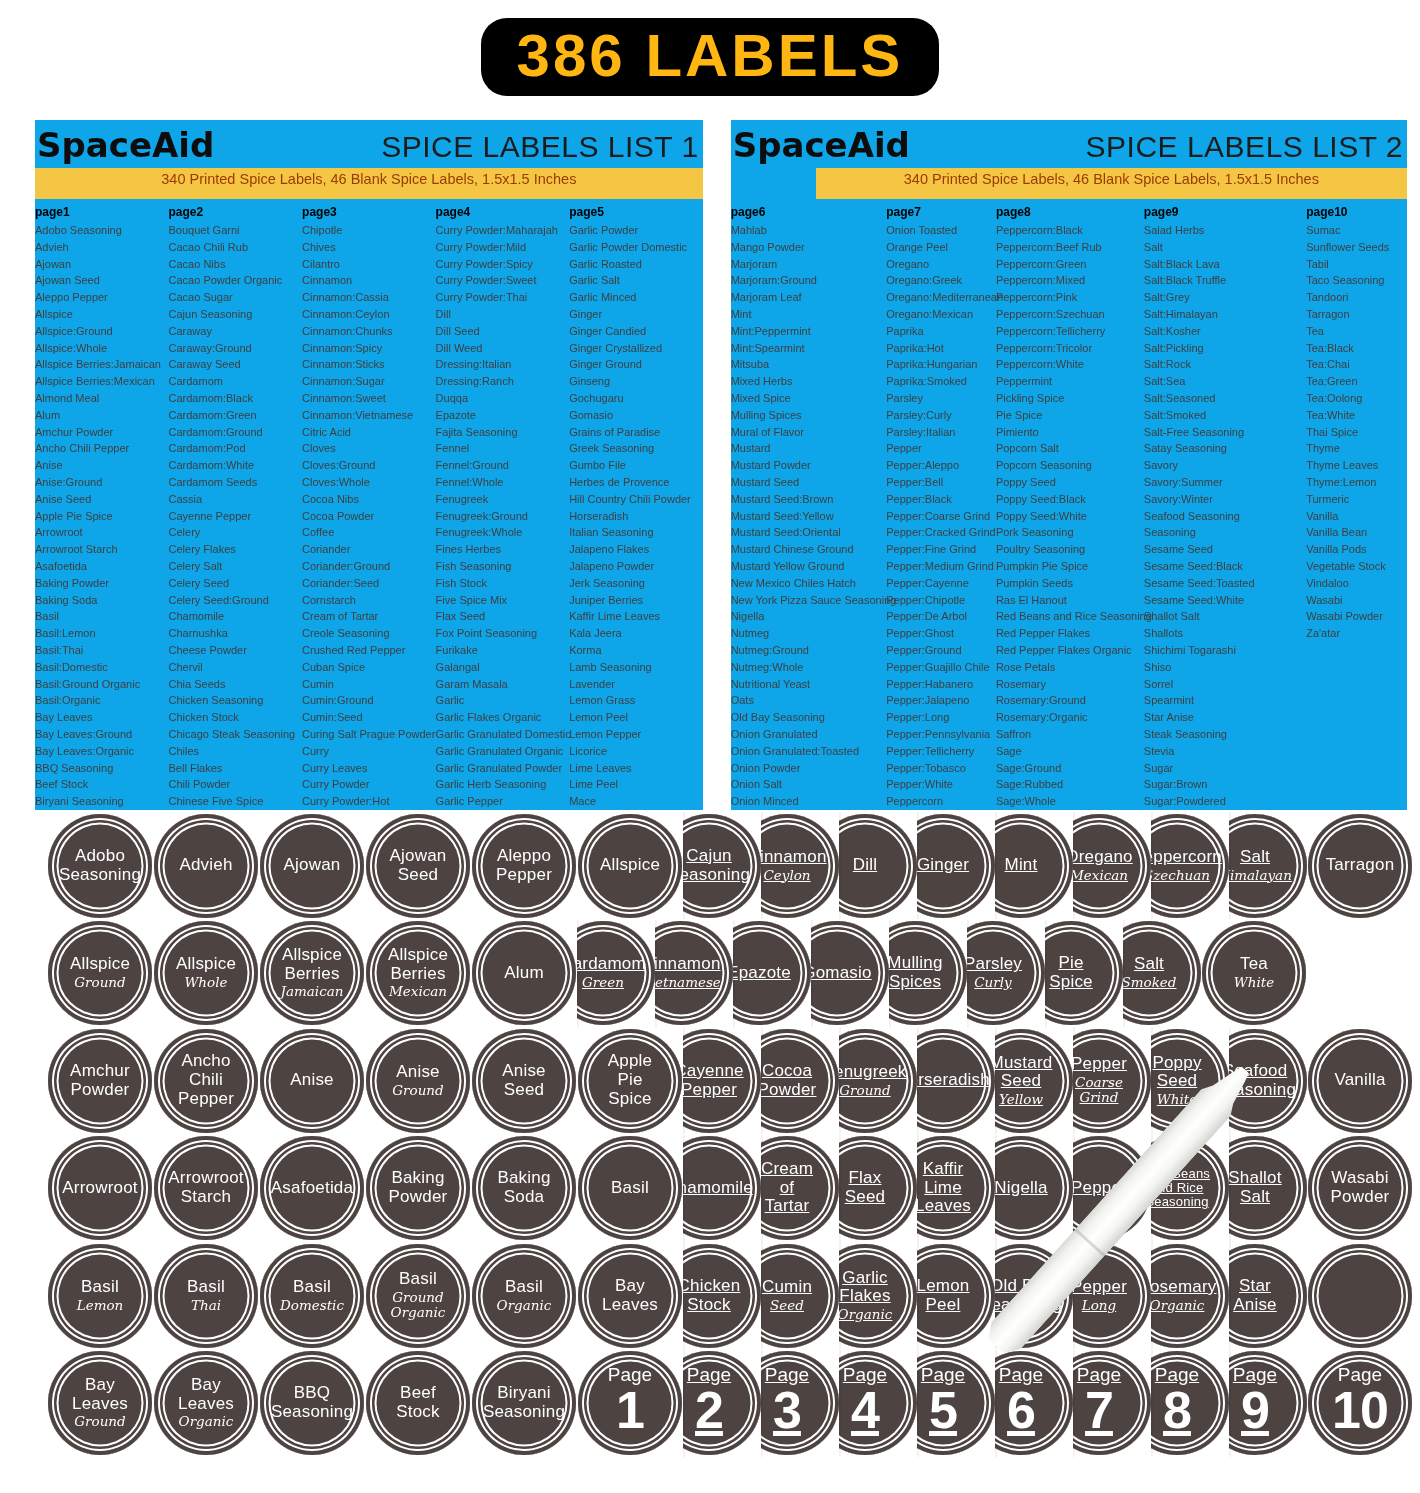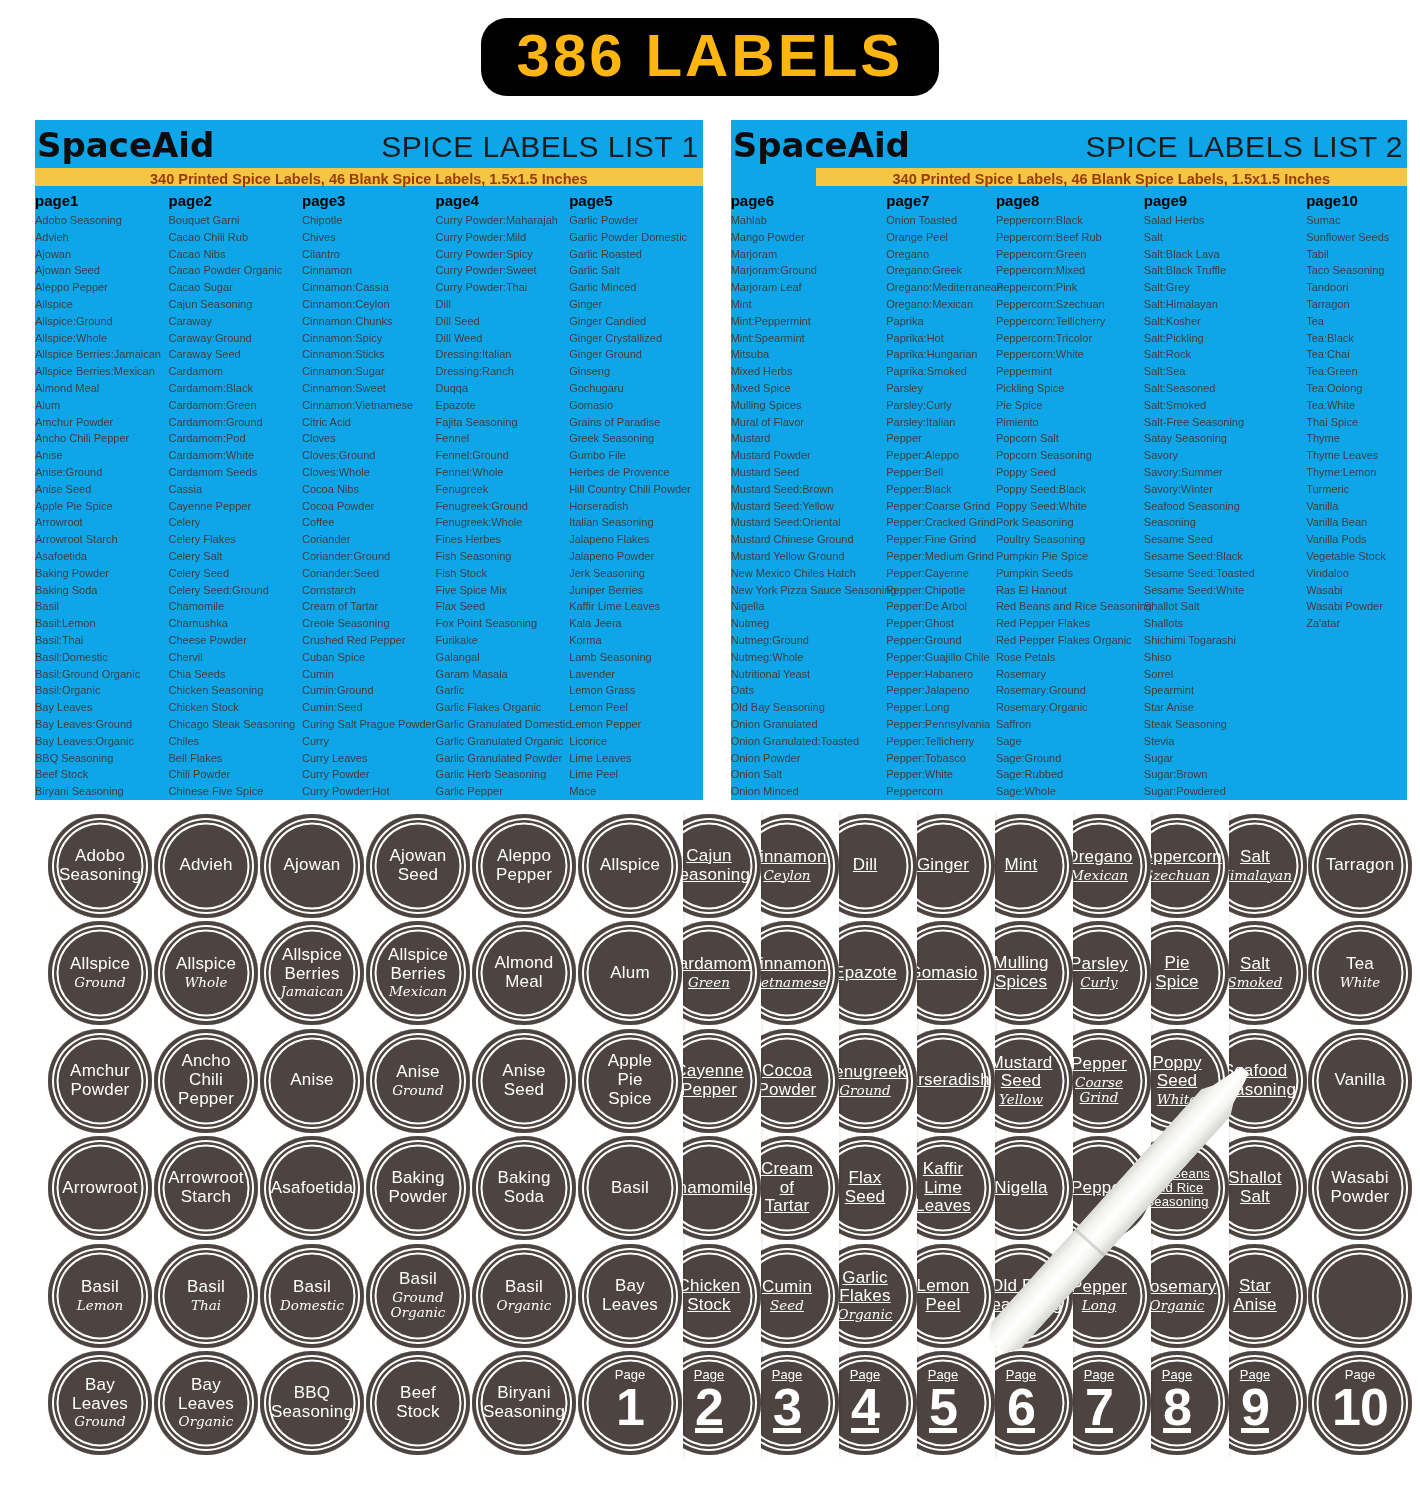--- a/index.html
+++ b/index.html
@@ -16,31 +16,31 @@
     padding:8px 36px 10px;border-radius:26px;line-height:1;
   }
   
   .panels{position:absolute;top:120px;left:35px;width:1372px;display:flex;gap:28px;}
   .panel{flex:1;background:#0ea5e9;}
   .panel-head{display:flex;justify-content:space-between;align-items:flex-end;padding:0 4px 6px 2px;height:42px;}
   .brand{font-family:"DejaVu Sans",sans-serif;font-weight:800;font-size:34px;color:#0d0d0d;letter-spacing:0px;line-height:1;}
   .panel-title{font-size:30px;color:#1c1c1c;letter-spacing:0.5px;line-height:1;margin-left:25px;}
   .banner{
     background:var(--c-banner);color:var(--c-banner-text);
-    height:18px;line-height:22px;text-align:center;font-size:14.5px;font-weight:bold;
+    height:31px;line-height:22px;text-align:center;font-size:14.5px;font-weight:normal;
   }
   .panel[data-idx="1"] .banner{margin-left:85px;}
   .cols{display:flex;padding-top:6px;}
   .col{flex:1;min-width:0;}
   .panel[data-idx="1"] .col:nth-child(1){flex:1.42;}
   .panel[data-idx="1"] .col:nth-child(2){flex:1.0;}
   .panel[data-idx="1"] .col:nth-child(3){flex:1.35;}
   .panel[data-idx="1"] .col:nth-child(4){flex:1.08;}
   .panel[data-idx="1"] .col:nth-child(5){flex:0.92;margin-left:44px;}
-  .col-head{font-size:15px;font-weight:bold;color:#000;margin-bottom:3px;}
+  .col-head{font-size:12px;font-weight:bold;color:#000;margin-bottom:3px;}
   .sp-item{font-size:11px;color:#3f3f3f;line-height:16.8px;white-space:nowrap;}
   
   .grid{position:absolute;top:812px;left:0;width:1420px;}
   .grow{display:flex;align-items:center;height:107px;padding-left:47px;margin-bottom:0.5px;}
   .cell{flex:none;display:flex;justify-content:center;align-items:center;height:107px;position:relative;}
   .cell.full{width:106px;}
   .cell.clip{width:78px;overflow:hidden;background:transparent;}
   .cell.clip .circle{margin-left:-26px;text-decoration:underline;}
   .cell.clip::before{content:"";position:absolute;left:0;top:0;bottom:0;width:2px;
     background:rgba(0,0,0,0.05);z-index:2;}
@@ -48,21 +48,21 @@
     flex:none;width:104px;height:104px;border-radius:50%;
     background:var(--c-circle);
     box-shadow:inset 0 0 0 4px var(--c-circle),inset 0 0 0 6px #fff,
                inset 0 0 0 8.5px var(--c-circle),inset 0 0 0 10.5px #fff;
     display:flex;flex-direction:column;justify-content:center;align-items:center;
     color:#fff;text-align:center;
   }
   .main{font-size:17px;line-height:1.1;white-space:pre-line;letter-spacing:0.2px;}
   .cell.sm .main{font-size:13px;}
   .sub{font-family:"DejaVu Serif",serif;font-style:italic;font-size:13.5px;line-height:1.15;white-space:pre-line;margin-top:1px;}
-  .page-lab{font-size:13px;line-height:1;margin-top:-6px;}
+  .page-lab{font-size:19px;line-height:1;margin-top:-6px;}
   .page-num{font-size:52px;font-weight:bold;line-height:1.0;letter-spacing:-1px;}
   
   .pen{
     position:absolute;left:1101px;top:1022px;width:40px;height:372px;
     transform:rotate(42deg);z-index:6;
     background:linear-gradient(90deg,#d8d8d5 0%,#f2f2ef 20%,#ffffff 48%,#f4f4f1 72%,#d3d3d0 100%);
     clip-path:polygon(38% 0%,62% 0%,70% 3%,84% 9%,100% 12%,100% 96%,76% 100%,24% 100%,0% 96%,0% 12%,16% 9%,30% 3%);
     filter:drop-shadow(2px 3px 4px rgba(0,0,0,0.18));
   }
   .pen-seam{position:absolute;left:0;right:0;top:62%;height:3px;background:rgba(150,150,148,0.35);}
@@ -573,26 +573,20 @@
       </div>
       <div class="cell full">
         <div class="circle">
           <div class="main">Allspice
 Berries</div>
           <div class="sub">Mexican</div>
         </div>
       </div>
       <div class="cell full">
         <div class="circle">
-          <div class="main">Almond
-Meal</div>
-        </div>
-      </div>
-      <div class="cell full">
-        <div class="circle">
           <div class="main">Alum</div>
         </div>
       </div>
       <div class="cell clip">
         <div class="circle">
           <div class="main">Cardamom</div>
           <div class="sub">Green</div>
         </div>
       </div>
       <div class="cell clip">

